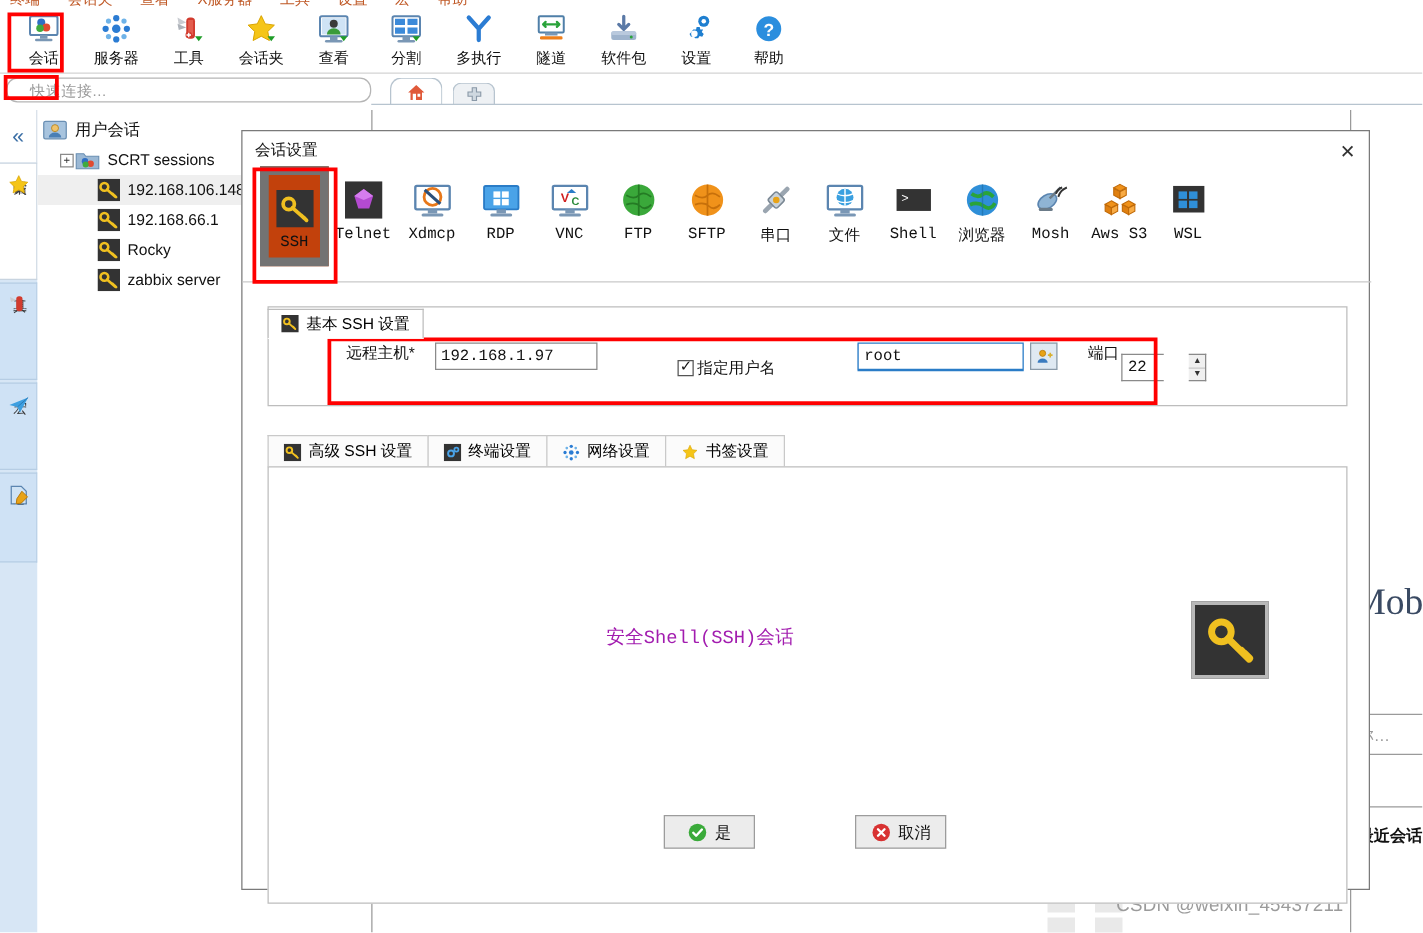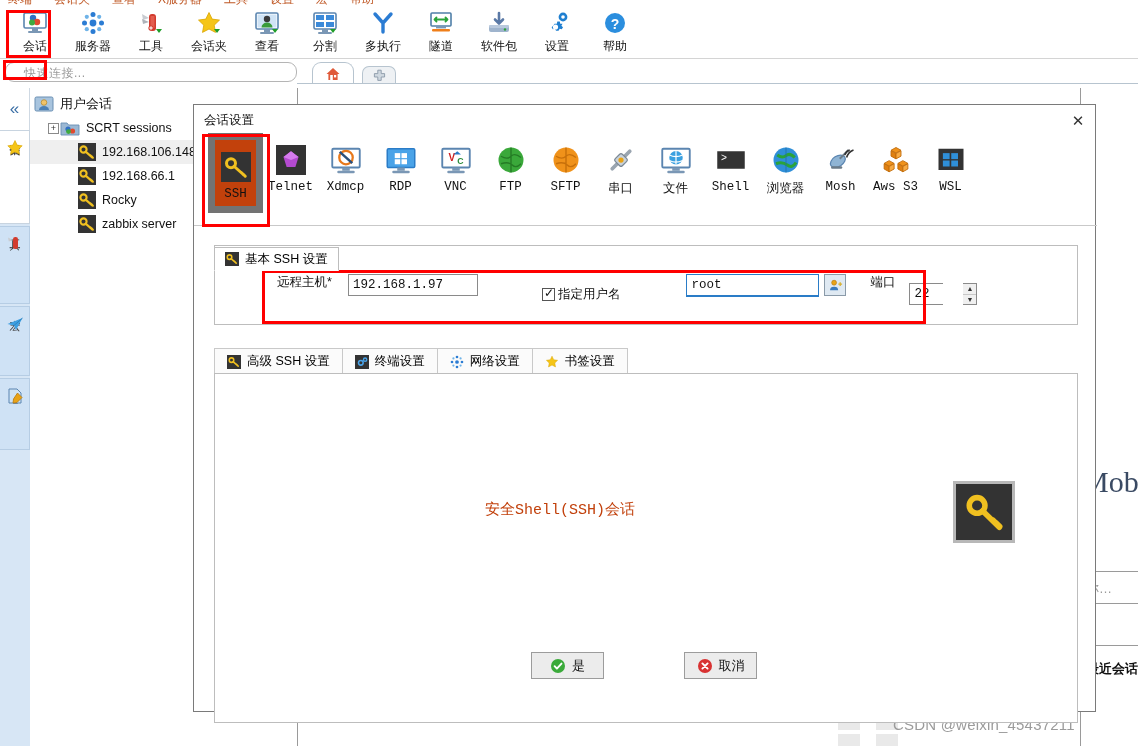--- a/index.html
+++ b/index.html
@@ -215,21 +215,21 @@
     height:26px; background:#fbfbfb; border:1px solid #c9c9c9;
     border-bottom:none; display:flex; align-items:center; gap:6px;
     padding:0 12px; font-size:12.5px; white-space:nowrap;
     margin-right:-1px;
   }
   .panel-big {
     position:absolute; left:20px; top:268px; width:864px; height:350px;
     border:1px solid #bdbdbd; background:#ffffff;
   }
   .panel-desc {
-    position:absolute; left:270px; top:126px; font-size:15px; color:#c2410c;
+    position:absolute; left:270px; top:126px; font-size:15px; color:#a21caf;
     font-family:"Liberation Mono", monospace; white-space:nowrap;
   }
   .panel-key {
     position:absolute; left:738px; top:107px; width:62px; height:62px;
     background:#333333; border:3px solid #b8b8b8;
     display:flex; align-items:center; justify-content:center;
   }
 
   
   .dlg-btn {
@@ -702,21 +702,21 @@
 
         <div class="userbtn" style="margin-left:5px;">
           <svg width="15" height="15" viewBox="0 0 16 16">
             <circle cx="6.5" cy="5" r="2.6" fill="#e8a317" stroke="#b8790a" stroke-width="0.7"></circle>
             <path d="M2.2 13 a4.3 3.6 0 0 1 8.6 0 Z" fill="#3a7bbf"></path>
             <path d="M11 6.5 h4 M13 4.5 v4" stroke="#d8b030" stroke-width="1.4"></path>
           </svg>
         </div>
 
         <span class="flabel" style="margin-left:24px;">端口</span>
-        <div style="display:flex; align-items:center; margin-left:14px;gap:20px;">
+        <div style="display:flex; align-items:center; margin-left:2px;gap:20px;">
           <div class="ftext" style="width:34px; border-right:none;">22</div>
           <div class="spin">
             <i>▲</i>
             <i>▼</i>
           </div>
         </div>
       </div>
     </div>
 
     <div class="subtabs">

